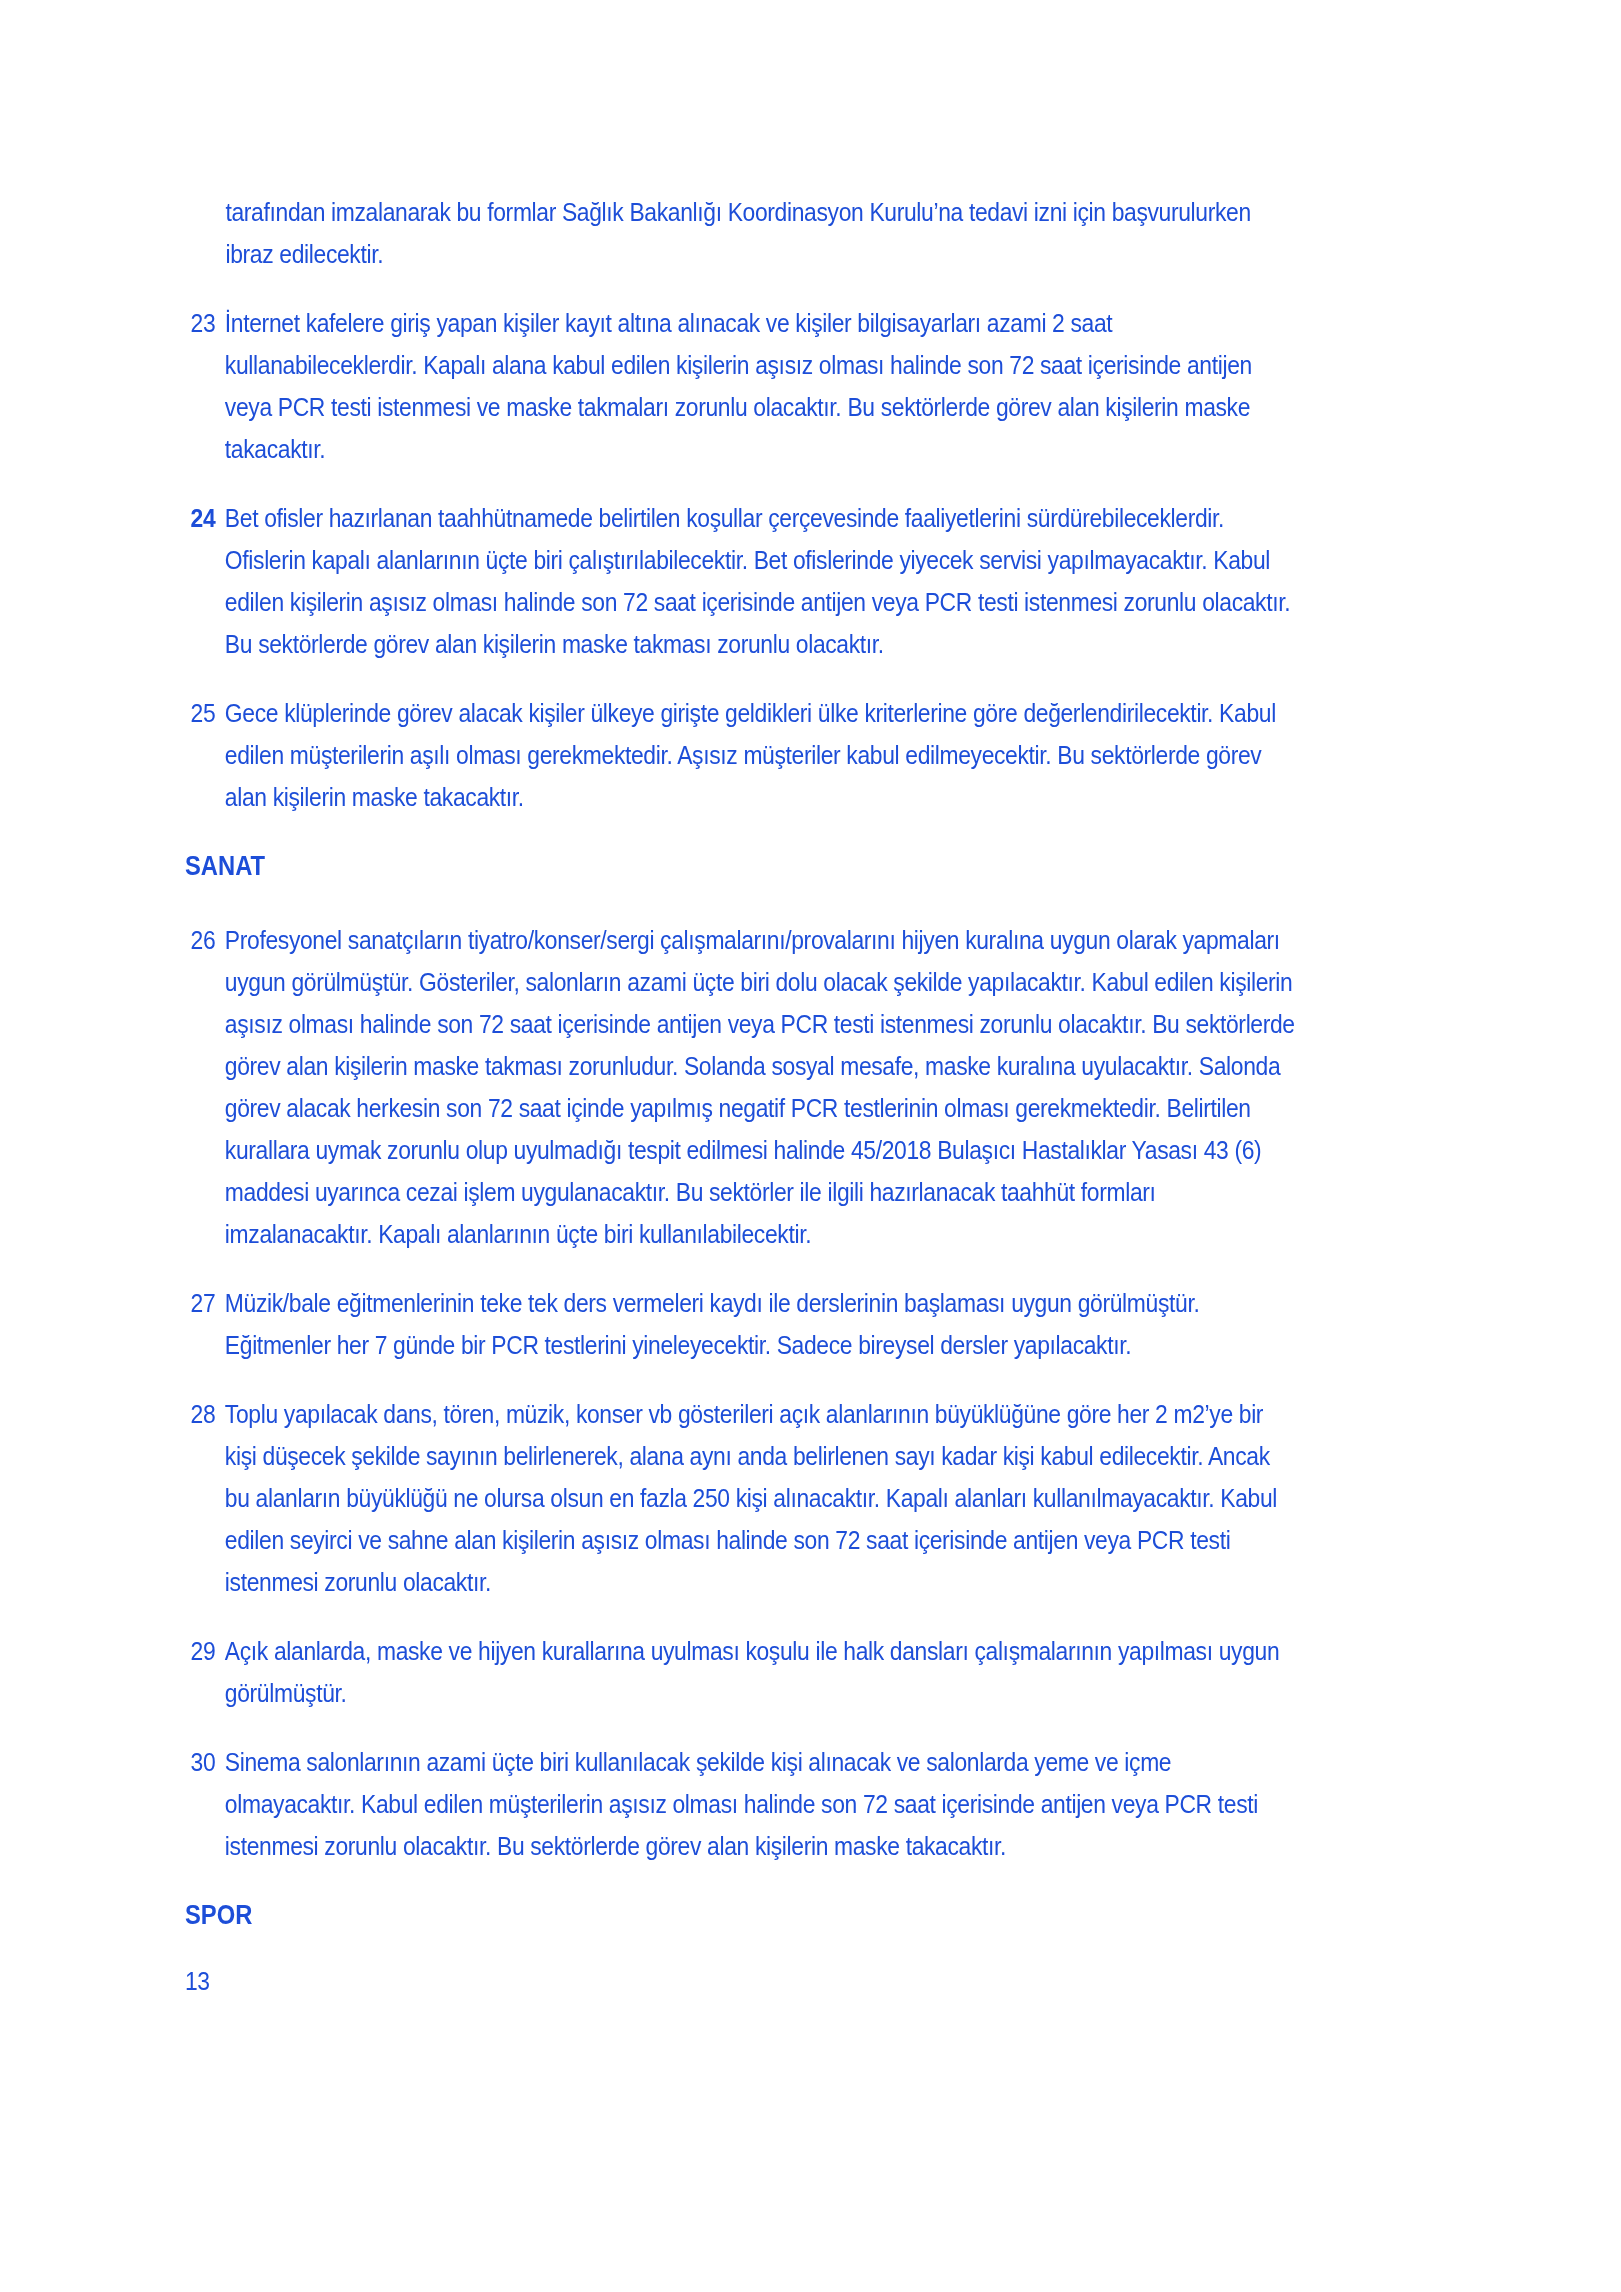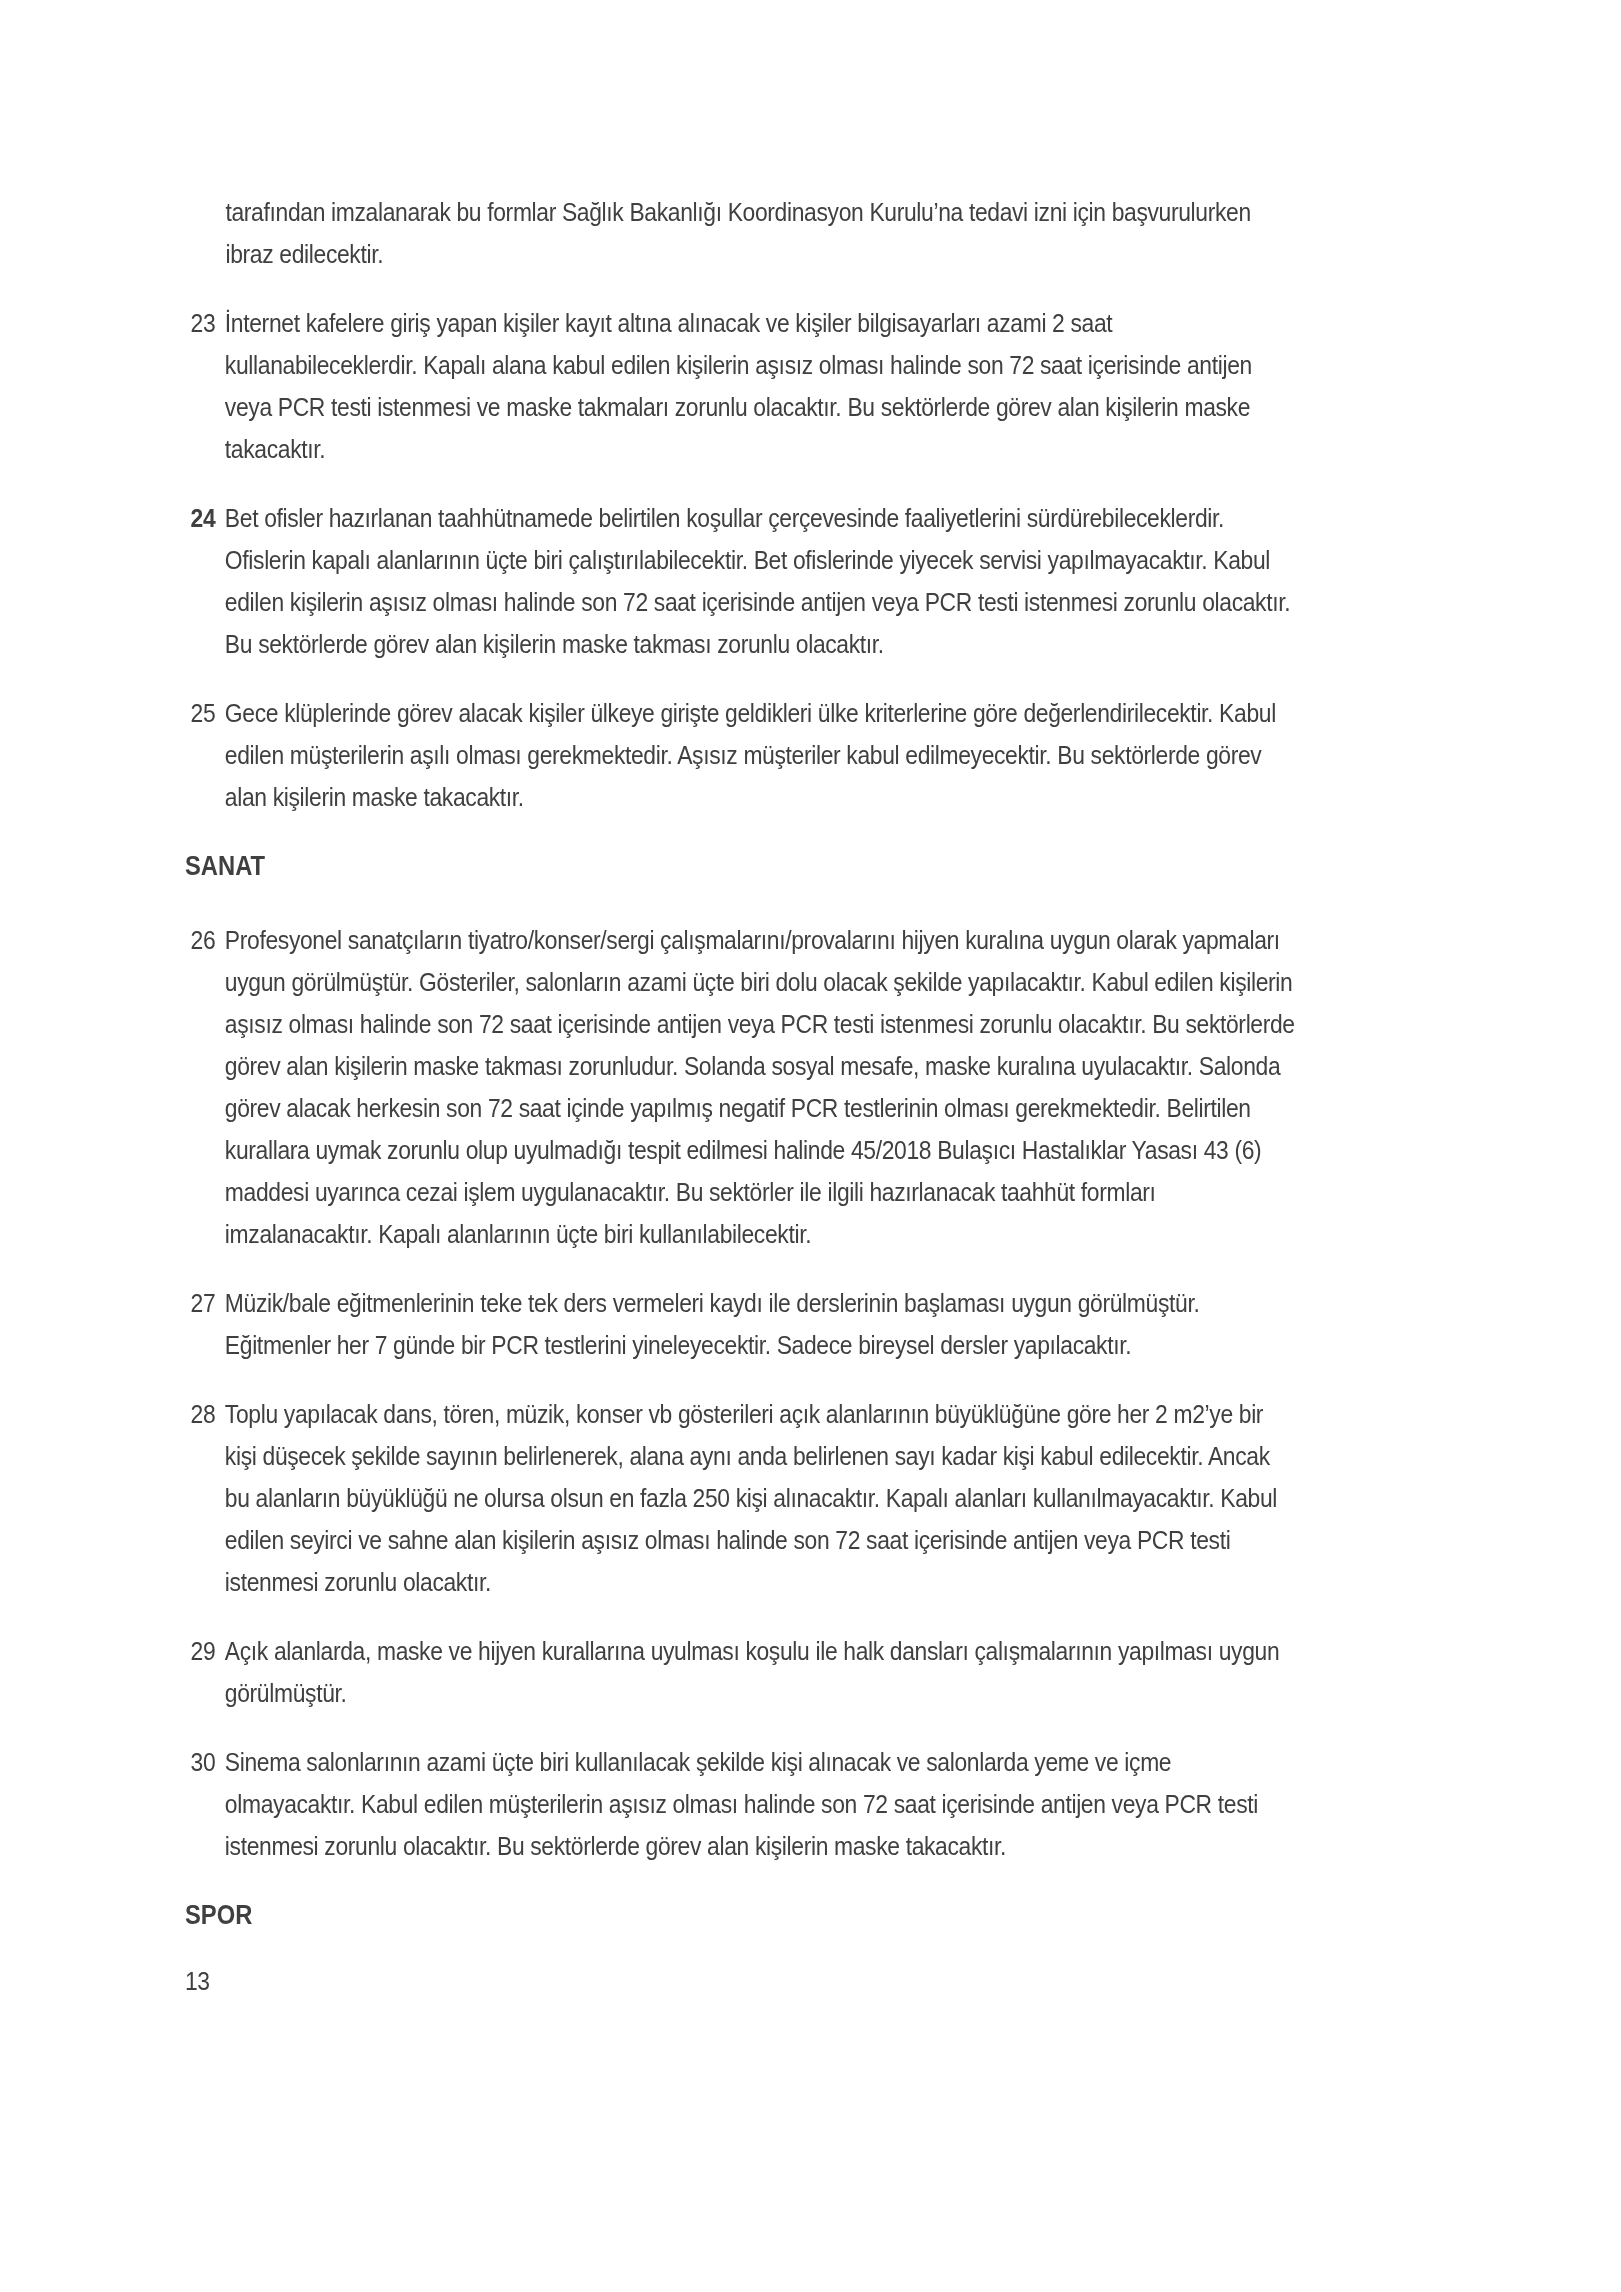--- a/index.html
+++ b/index.html
@@ -7,21 +7,21 @@
     padding: 0;
     background: #9a9a9a;
   }
   .page {
     position: relative;
     width: 1622px;
     height: 2293px;
     background: #ffffff;
     overflow: hidden;
     font-family: "Liberation Sans", "DejaVu Sans", sans-serif;
-    color: #404040;
+    color: #1d4ed8;
   }
   .content {
     position: absolute;
     left: 185px;
     top: 191px;
     width: 1433px;
     transform: scaleX(0.88);
     transform-origin: 0 0;
     font-size: 26px;
     line-height: 42px;

